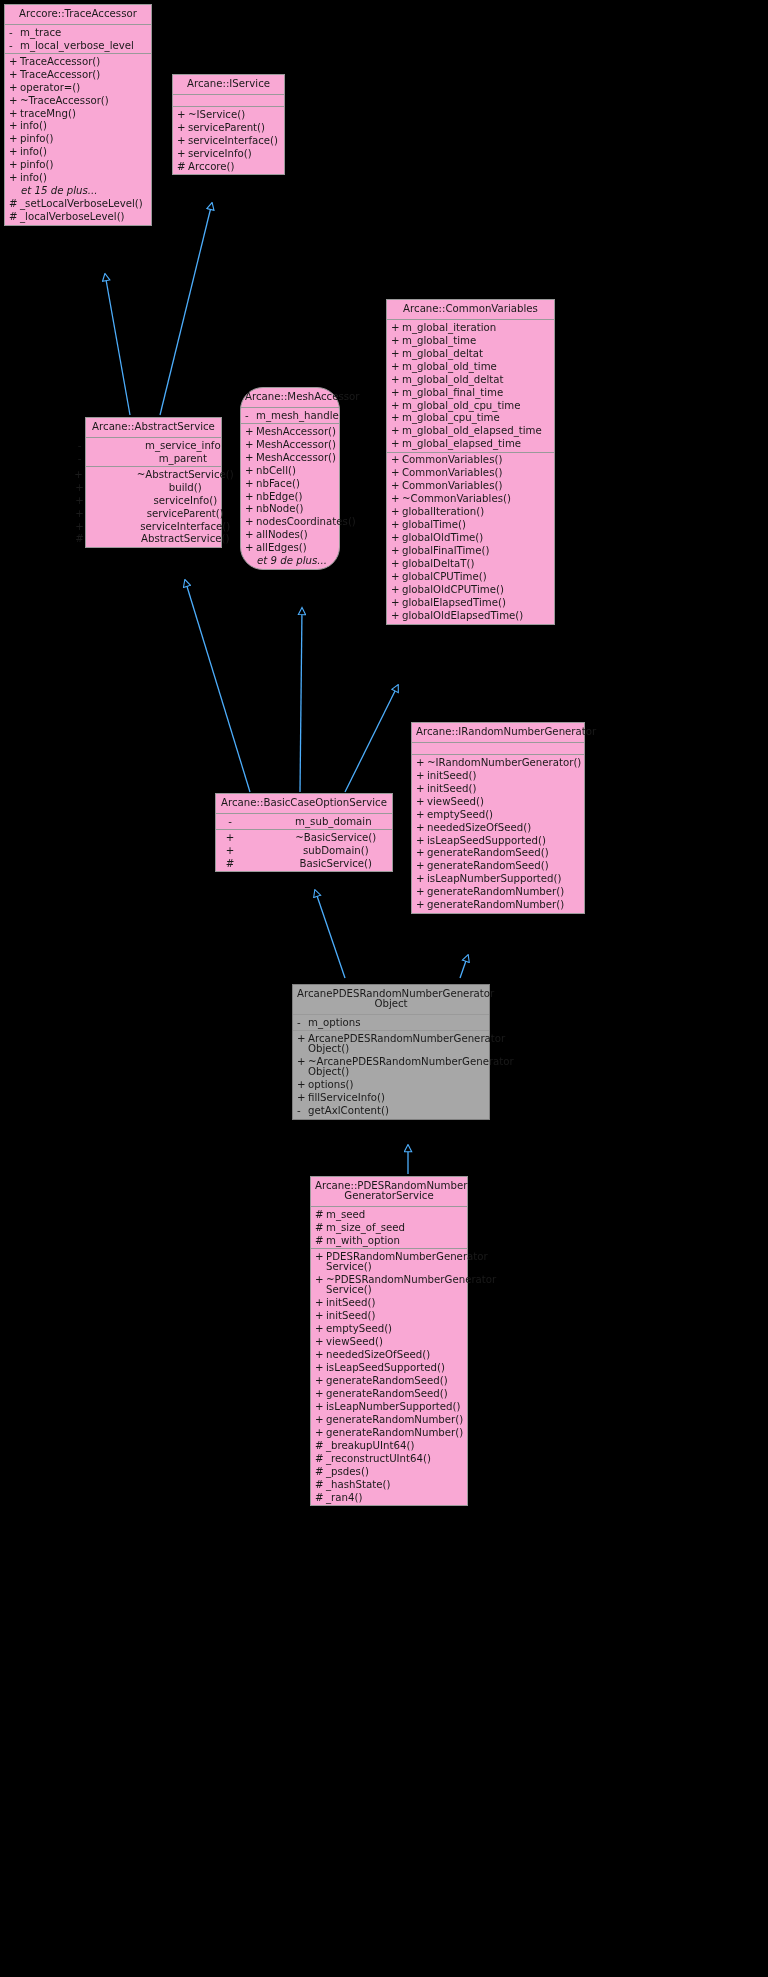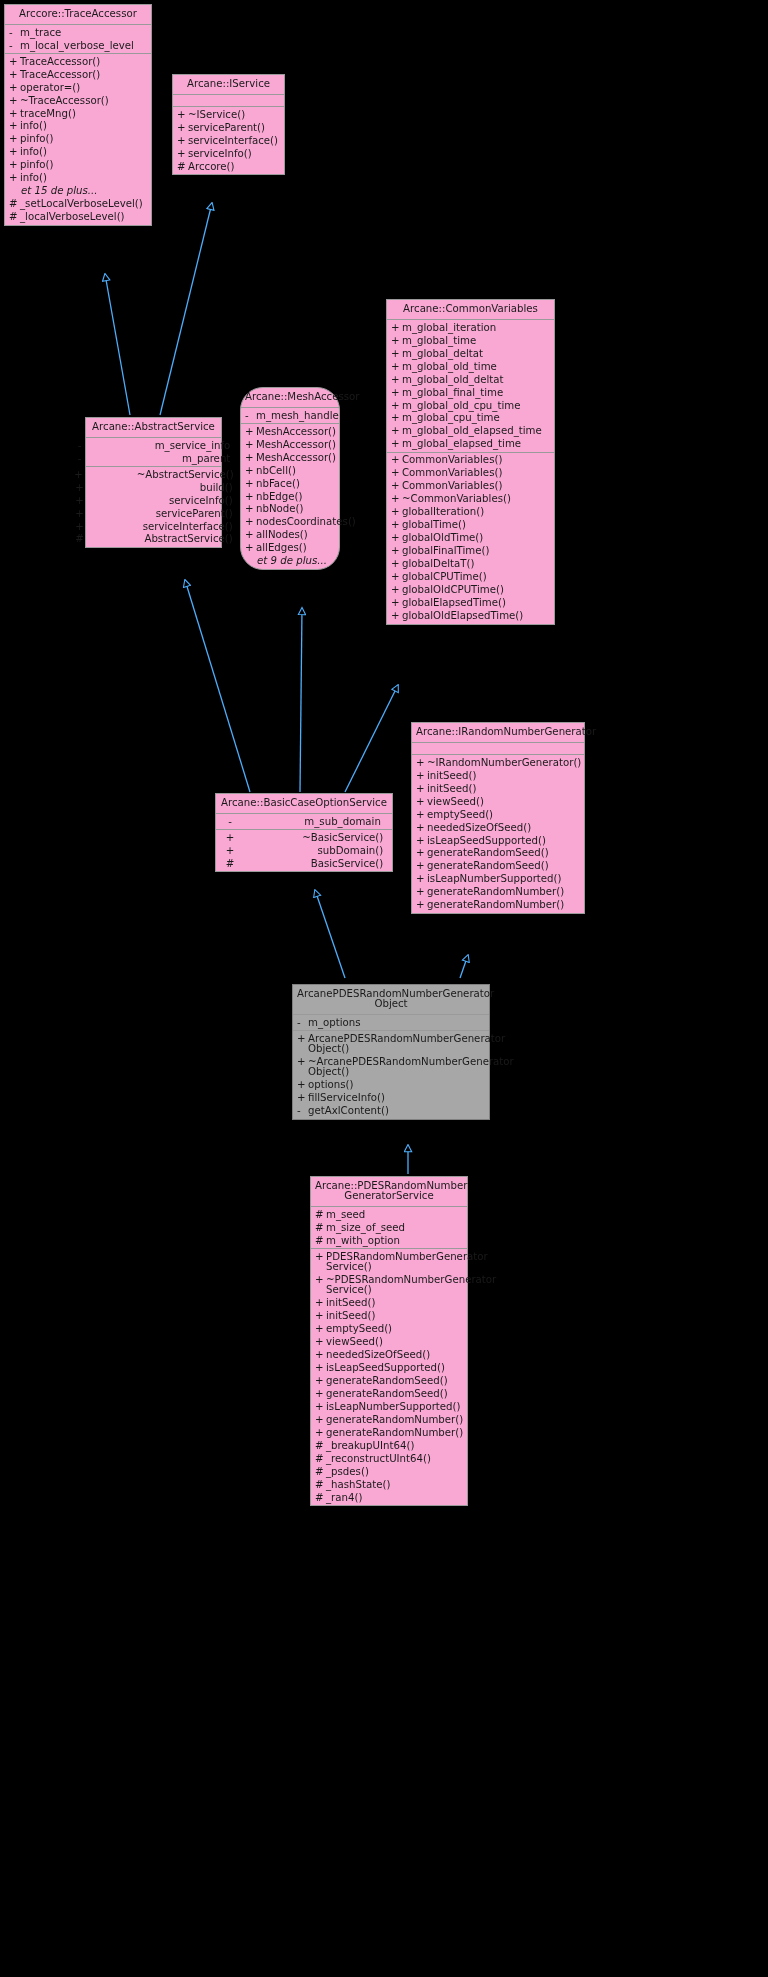--- a/index.html
+++ b/index.html
@@ -70,21 +70,21 @@
   .member.centered {
     justify-content: center;
   }
   .member.centered .vis {
     width: auto;
     flex: 0 0 auto;
     margin-right: 26px;
   }
   .member.centered .mname {
     flex: 0 0 auto;
-    text-align: right;
+    text-align: center;
     min-width: 95px;
     margin-left: 28px;
   }
   .ellipsis-row {
     padding: 1.4px 3px 1.4px 16px;
     font-style: italic;
   }
 </style>
 </head>
 <body>

